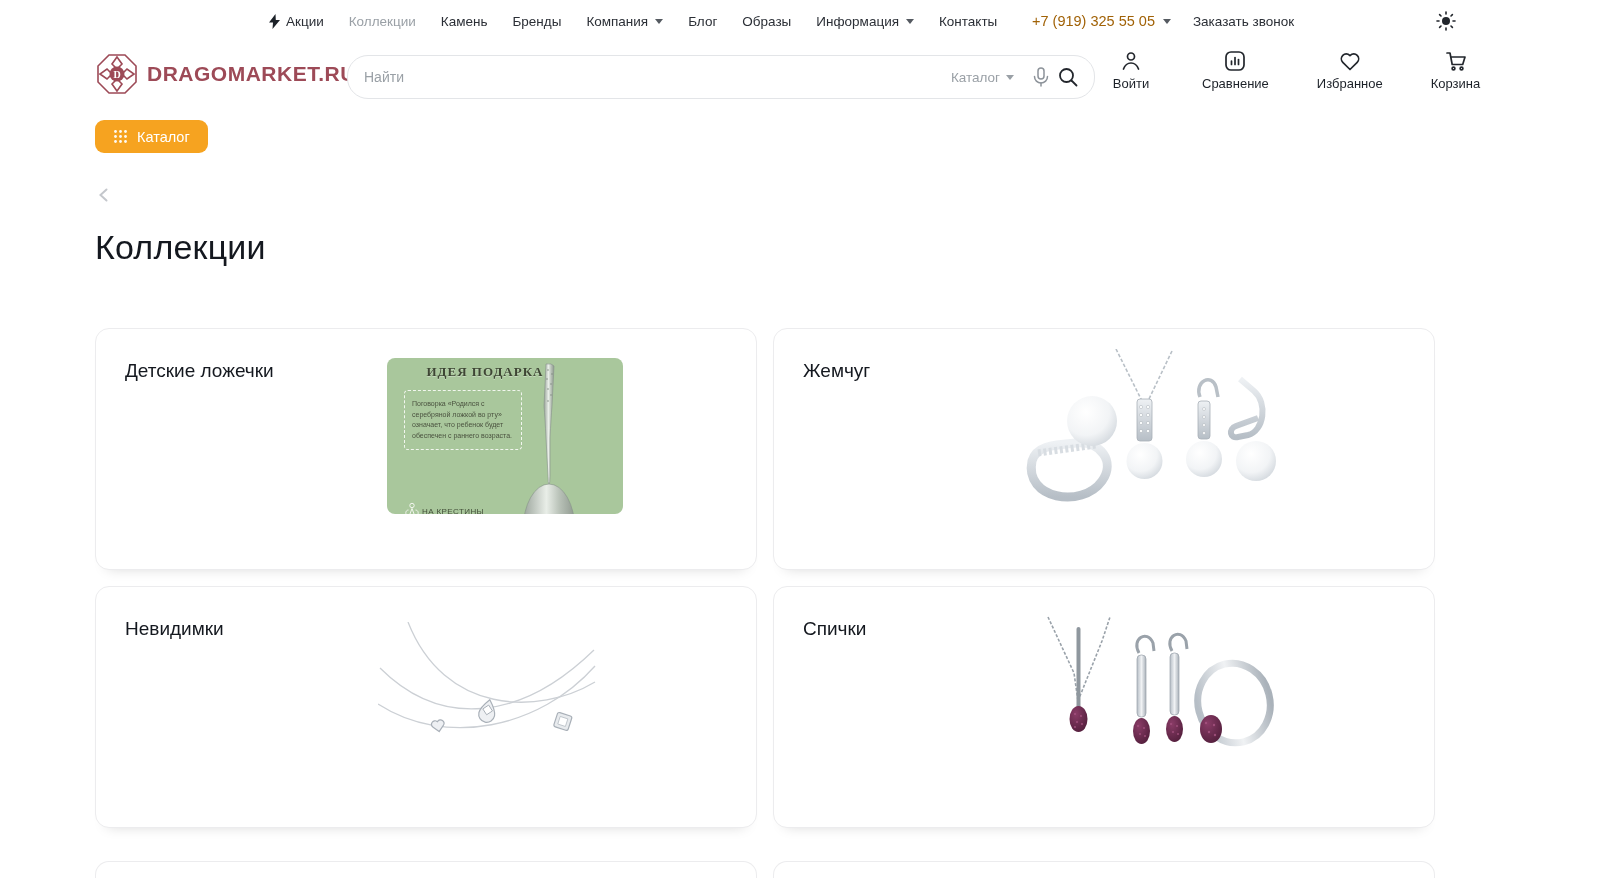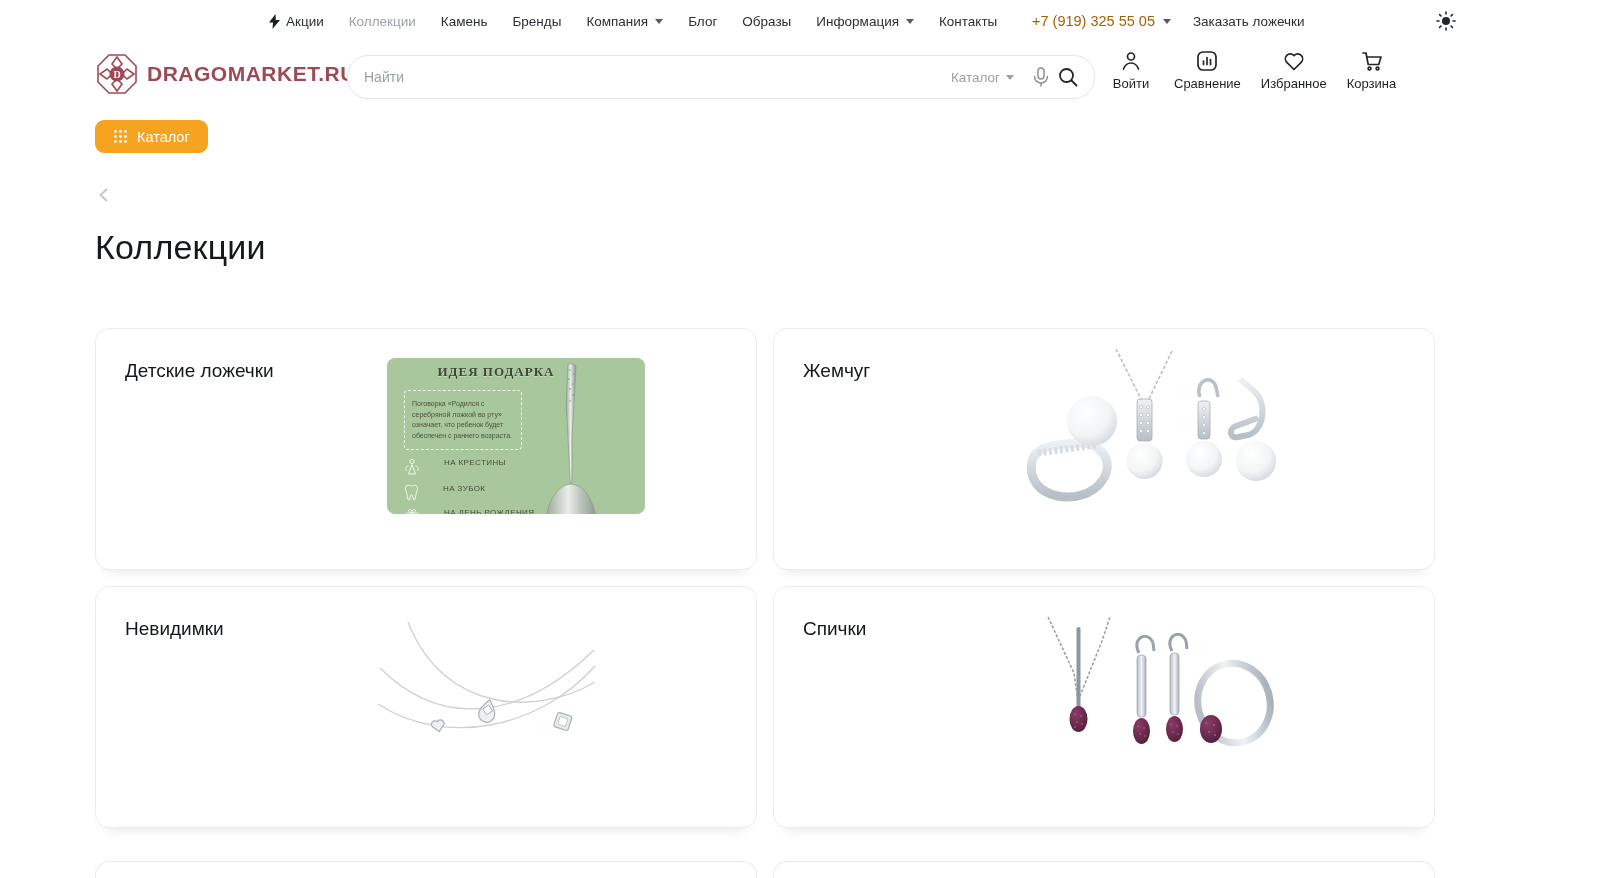--- a/index.html
+++ b/index.html
@@ -20,42 +20,42 @@
 
   
   .header { position:relative; height:62px; margin-top:4px; }
   .logo { position:absolute; left:95px; top:6px; display:flex; align-items:center; gap:8px; cursor:pointer; }
   .logo-text { font-size:21px; font-weight:bold; letter-spacing:.5px; color:#9d4a57; }
   .searchbox { position:absolute; left:347px; top:9px; width:748px; height:44px; border:1px solid #e3e5e8; border-radius:21px; display:flex; align-items:center; padding:0 12px 0 16px; background:#fff; }
   .searchbox input { flex:1; border:none; outline:none; font-size:14px; color:#1c2128; background:transparent; font-family:inherit; }
   .searchbox input::placeholder { color:#9aa0a6; }
   .search-cat { display:flex; align-items:center; gap:4px; font-size:13.5px; color:#9aa0a6; cursor:pointer; margin-right:14px; white-space:nowrap; }
   .icon-btn { background:none; border:none; cursor:pointer; display:flex; align-items:center; justify-content:center; padding:4px; }
-  .header-actions { position:absolute; left:1108px; top:3px; display:flex; gap:20px; }
+  .header-actions { position:absolute; left:1108px; top:3px; display:flex; gap:48px; }
   .h-action { display:flex; flex-direction:column; align-items:center; gap:3px; font-size:13px; color:#1c2128; cursor:pointer; min-width:46px; }
 
   
   .catalog-row { margin:12px 0 0 95px; }
   .catalog-btn { display:inline-flex; align-items:center; gap:9px; background:#f6a320; color:#fff; border:none; border-radius:9px; height:33px; padding:0 18px; font-size:14.5px; font-family:inherit; cursor:pointer; }
 
   
   .back-chevron { margin:33px 0 0 95px; width:18px; height:18px; cursor:pointer; }
   .page-title { margin:24px 0 0 95px; font-size:34px; font-weight:500; color:#14181f; letter-spacing:.2px; }
 
   
   .cards { width:1340px; margin:61px 0 0 95px; display:grid; grid-template-columns:1fr 1fr; gap:16px; }
   .card { position:relative; height:242px; border:1px solid #ececee; border-radius:14px; background:#fff; box-shadow:0 10px 14px -12px rgba(0,0,0,.18); cursor:pointer; overflow:hidden; }
   .card-title { position:absolute; left:29px; top:31px; font-size:19px; font-weight:500; color:#14181f; }
   .card-media { position:absolute; }
 
   
-  .media-spoons { left:291px; top:29px; width:258px; height:156px; border-radius:8px; background:#a9c79c; overflow:hidden; }
+  .media-spoons { left:291px; top:29px; width:236px; height:156px; border-radius:8px; background:#a9c79c; overflow:hidden; }
   .banner-heading { position:absolute; left:0; right:40px; top:6px; text-align:center; font-family:"Liberation Serif","DejaVu Serif",serif; font-weight:bold; font-size:13px; letter-spacing:1px; color:#3e4634; text-shadow:0 1px 0 rgba(255,255,255,.35); }
   .banner-quote { position:absolute; left:17px; top:32px; width:118px; border:1px dashed #f2f6ee; border-radius:4px; padding:8px 7px; font-size:7px; line-height:1.5; color:#4a523f; }
-  .banner-item { position:absolute; left:17px; display:flex; gap:24px; font-size:8px; letter-spacing:.4px; color:#44503a; }
+  .banner-item { position:absolute; left:17px; display:flex; align-items:center; gap:2px; font-size:8px; letter-spacing:.4px; color:#44503a;margin-top:44px; }
   .banner-item .bi { flex:0 0 auto; }
   .bi-1 { top:100px; } .bi-2 { top:126px; } .bi-3 { top:150px; }
   .banner-spoon { position:absolute; right:44px; top:0; }
 
   .media-pearls   { left:230px; top:20px; width:280px; height:165px; }
   .media-invisible{ left:282px; top:35px; width:218px; height:138px; }
   .media-matches  { left:270px; top:28px; width:232px; height:160px; }
 
   
   .cards-partial { width:1340px; margin:33px 0 0 95px; display:grid; grid-template-columns:1fr 1fr; gap:16px; }
@@ -99,21 +99,21 @@
       </a>
     <a>
         <span>Контакты</span>
       </a>
   </nav>
   <div class="topbar-right">
     <span class="phone">
       <span>+7 (919) 325 55 05</span>
       <span class="caret"></span>
     </span>
-    <a class="callback">Заказать ложечки</a>
+    <a class="callback">Заказать звонок</a>
   </div>
   <div class="theme-toggle">
     <svg width="20" height="20" viewBox="0 0 20 20">
       <circle cx="10" cy="10" r="4" fill="#22262c"></circle>
       <g stroke="#22262c" stroke-width="1.6" stroke-linecap="round">
         <line x1="10" y1="1" x2="10" y2="3"></line>
           <line x1="10" y1="17" x2="10" y2="19"></line>
         <line x1="1" y1="10" x2="3" y2="10"></line>
           <line x1="17" y1="10" x2="19" y2="10"></line>
         <line x1="3.6" y1="3.6" x2="5" y2="5"></line>

